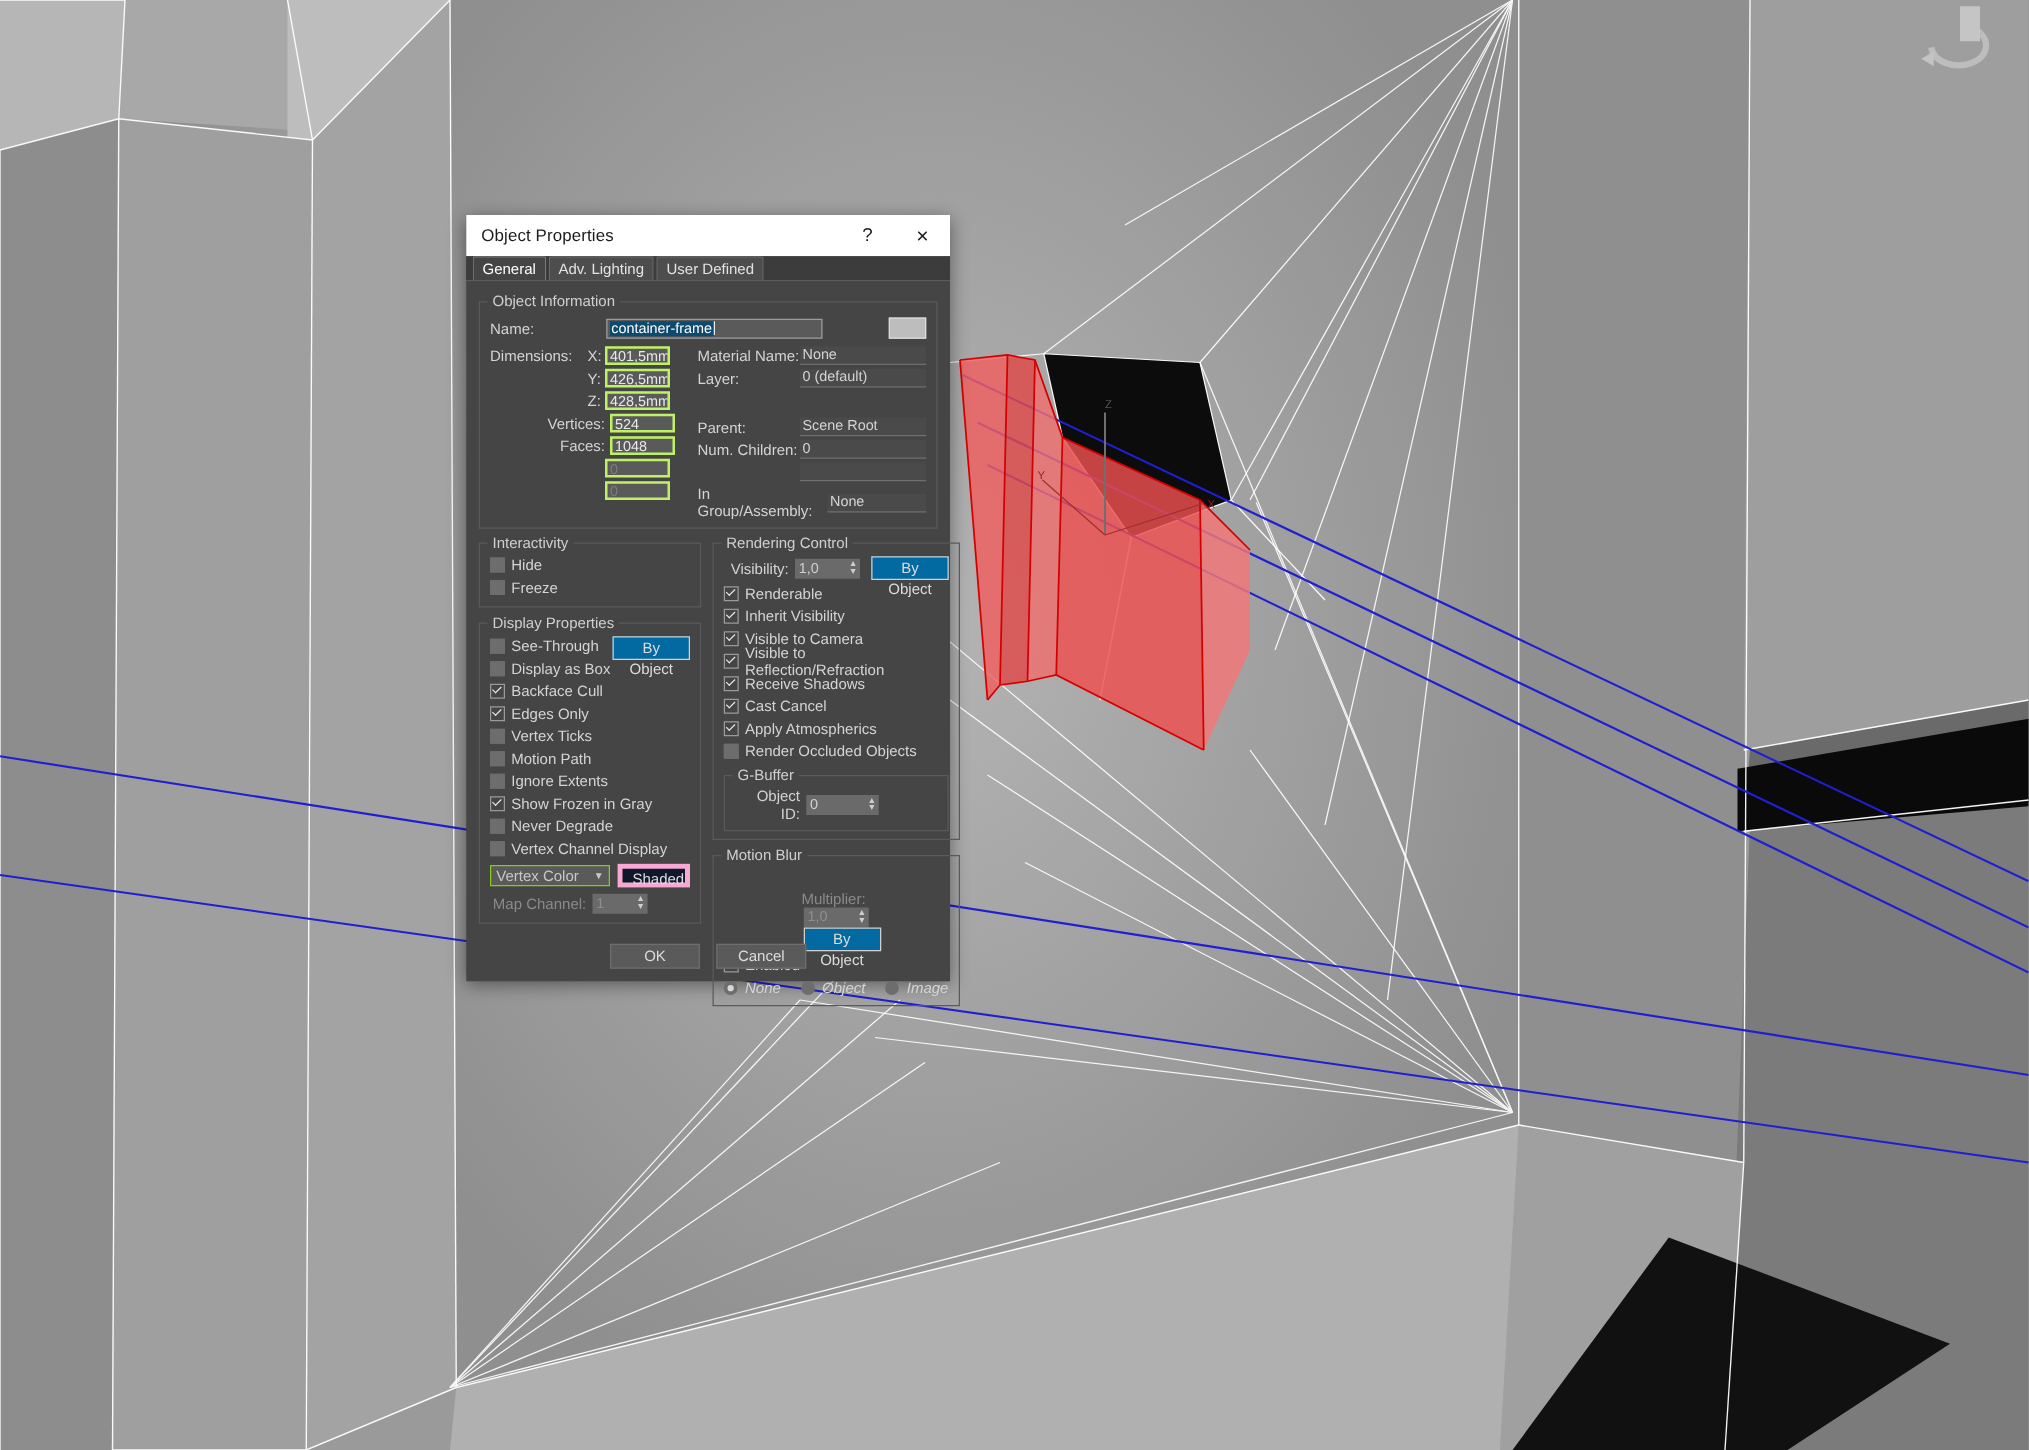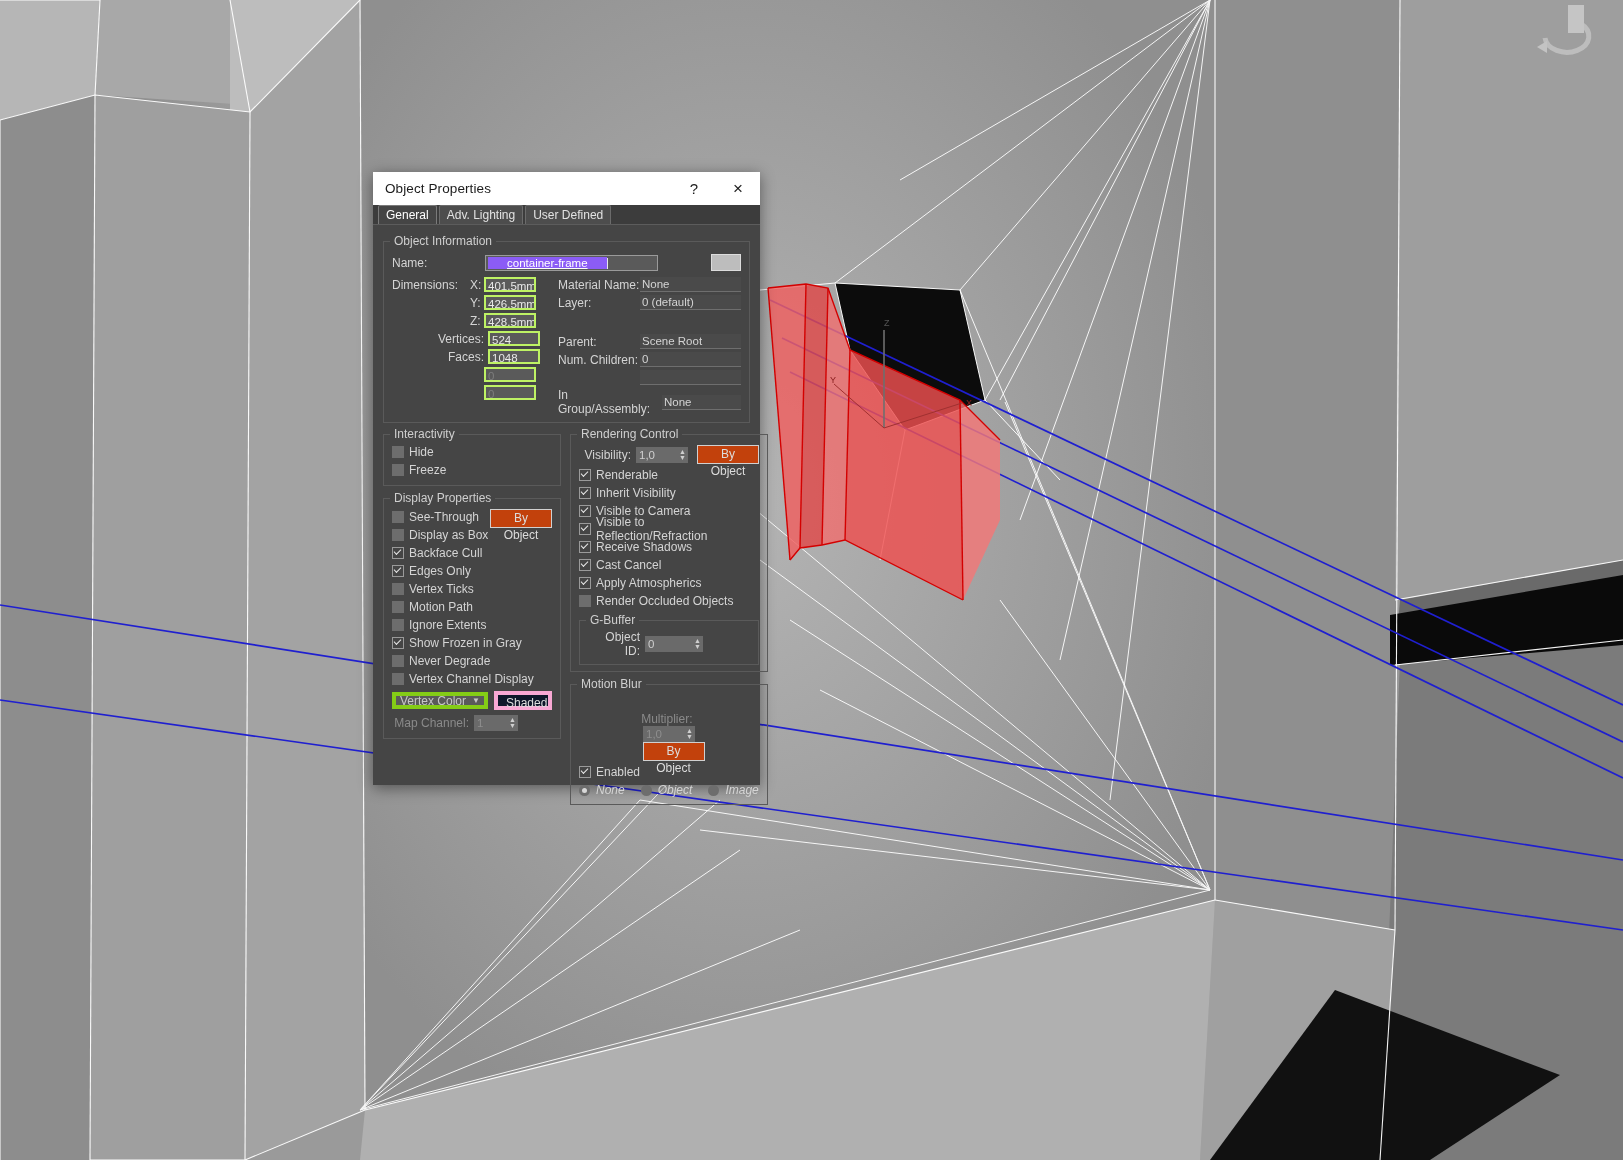--- a/index.html
+++ b/index.html
@@ -116,24 +116,23 @@
     border: none;
     border-bottom: 1px solid #6e6e6e;
     color: #d4d4d4;
   }
   .field.dim { color: #7d7d7d; }
   .field.sel {
     background: #5a5a5a;
     border: 1px solid #9a9a9a;
   }
   .field.sel .seltext {
-    background: #8b5cf6;
+    background: #0c4a6e;
     color: #ffffff;
-    padding: 0 19px;
-    text-decoration: underline;
+    padding: 0 1px;
   }
   .caret {
     display:inline-block;
     width:1px; height:11px;
     background:#e8e8e8;
     vertical-align:-2px;
   }
 
   .lbl { font-size: 12px; color: #d4d4d4; }
   .lbl.dim { color: #8a8a8a; }
@@ -189,21 +188,21 @@
     content: "";
     position: absolute;
     left: 3px; top: 3px;
     width: 5px; height: 5px;
     border-radius: 50%;
     background: #d8d8d8;
   }
 
   
   .btn {
-    background: #c2410c;
+    background: #0369a1;
     border: 1px solid #d0d0d0;
     color: #dcdcdc;
     font-size: 12px;
     height: 19px;
     line-height: 17px;
     text-align: center;
     padding: 0 8px;
     box-sizing: border-box;
   }
   .btn.gray {
@@ -236,21 +235,21 @@
     display: flex; flex-direction: column;
     justify-content: center; align-items: center;
     color: #cfcfcf;
     font-size: 7px;
     line-height: 6px;
   }
 
   
   .dd {
     background: #5a5a5a;
-    border: 4px solid #84cc16;
+    border: 1px solid #84cc16;
     height: 17px;
     display: flex; align-items: center;
     padding: 0 4px;
     font-size: 12px;
     color: #c8c8c8;
     box-sizing: border-box;
   }
   .dd .ddlabel { flex: 1; }
   .dd .arrow { font-size: 8px; color: #c8c8c8; }
 
@@ -674,14 +673,18 @@
               <div class="rd" style="margin-right:0;">
                 <span class="rdbox"></span>
                 <span class="lbl">Image</span>
               </div>
             </div>
           </div>
         </div>
       </div>
     </div>
 
+    <div class="footer">
+      <div class="btn big" style="border-color:#6e6e6e; background:#5a5a5a; width:72px;">OK</div>
+      <div class="btn big" style="border-color:#6e6e6e; background:#5a5a5a; width:72px;">Cancel</div>
+    </div>
   </div>
 </div>
 
 </body></html>

